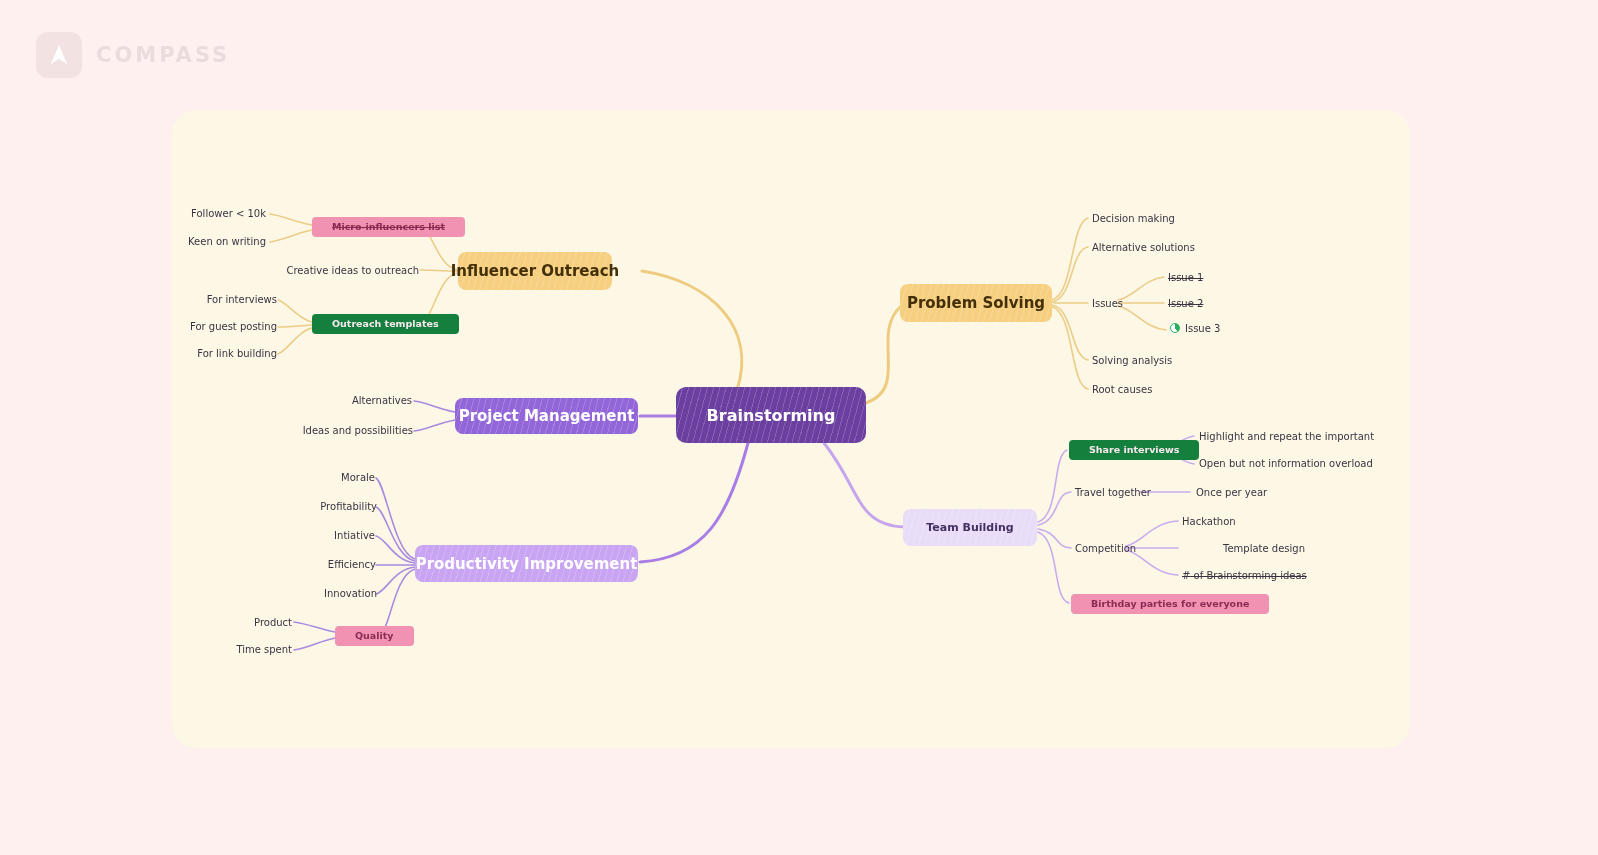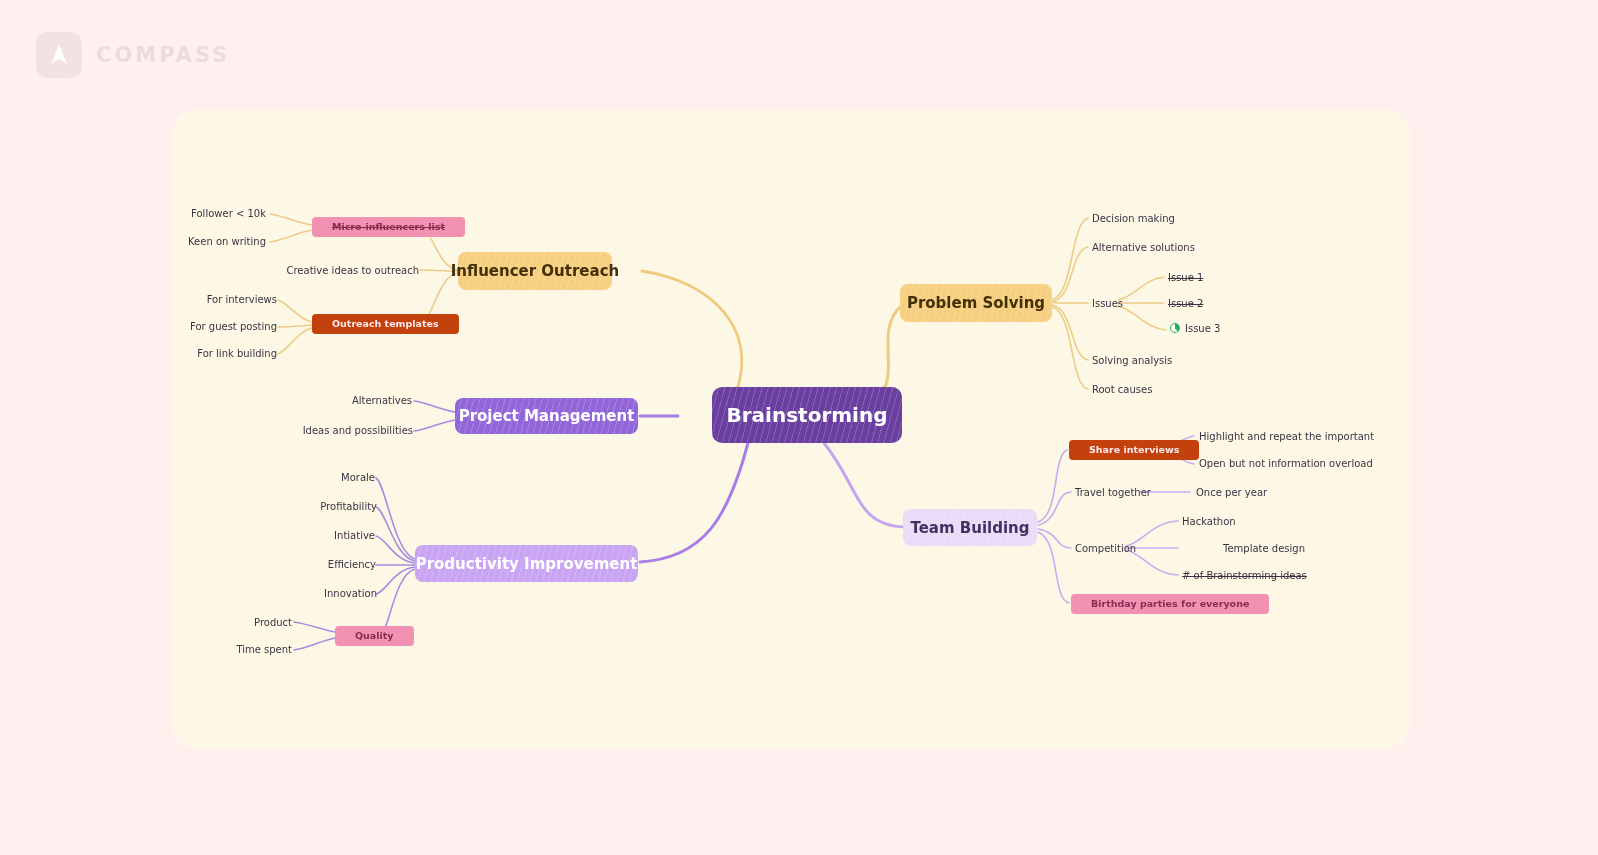--- a/index.html
+++ b/index.html
@@ -38,42 +38,42 @@
     text-align:center; font-weight:700;
     border-radius:8px;
     display:flex; align-items:center; justify-content:center;
   }
   .hatch {
     background-image:repeating-linear-gradient(105deg,
       rgba(255,255,255,0.18) 0px, rgba(255,255,255,0.18) 1px,
       transparent 1px, transparent 6px);
   }
   .root-box {
-    width:190px; height:56px; font-size:20px;
-    background-color:#6a3fa0; color:#ffffff; border-radius:10px;margin-left:36px;
+    width:190px; height:56px; font-size:16px;
+    background-color:#6a3fa0; color:#ffffff; border-radius:10px;
   }
   .yellow-box {
     background-color:#f6cf80; color:#443008; font-size:15px;
   }
   .purple-box {
     background-color:#9266d8; color:#ffffff; font-size:15px;
   }
   .lilac-box {
     background-color:#c9a4f2; color:#ffffff; font-size:15px;
   }
   .lavender-box {
-    background-color:#e8dcf9; color:#443061; font-size:15px;
+    background-color:#e8dcf9; color:#443061; font-size:11px;
   }
   .pill {
     font-size:9.5px; font-weight:700;
     border-radius:4px; padding:4px 20px;
     display:inline-block; line-height:12px;
   }
   .pink-pill { background:#f192b2; color:#8c2a52; }
-  .maroon-pill { background:#c2410c; color:#fbe8ef; }
+  .maroon-pill { background:#15803d; color:#fbe8ef; }
   .issue3-row { display:flex; align-items:flex-start; gap:5px; }
   .progress-icon {
     width:10px; height:10px; border-radius:50%;
     border:1.5px solid #27ae60;
     background:conic-gradient(#27ae60 0 40%, #ffffff 40% 100%);
     display:inline-block;
   }
 </style>
 </head>
 <body>

